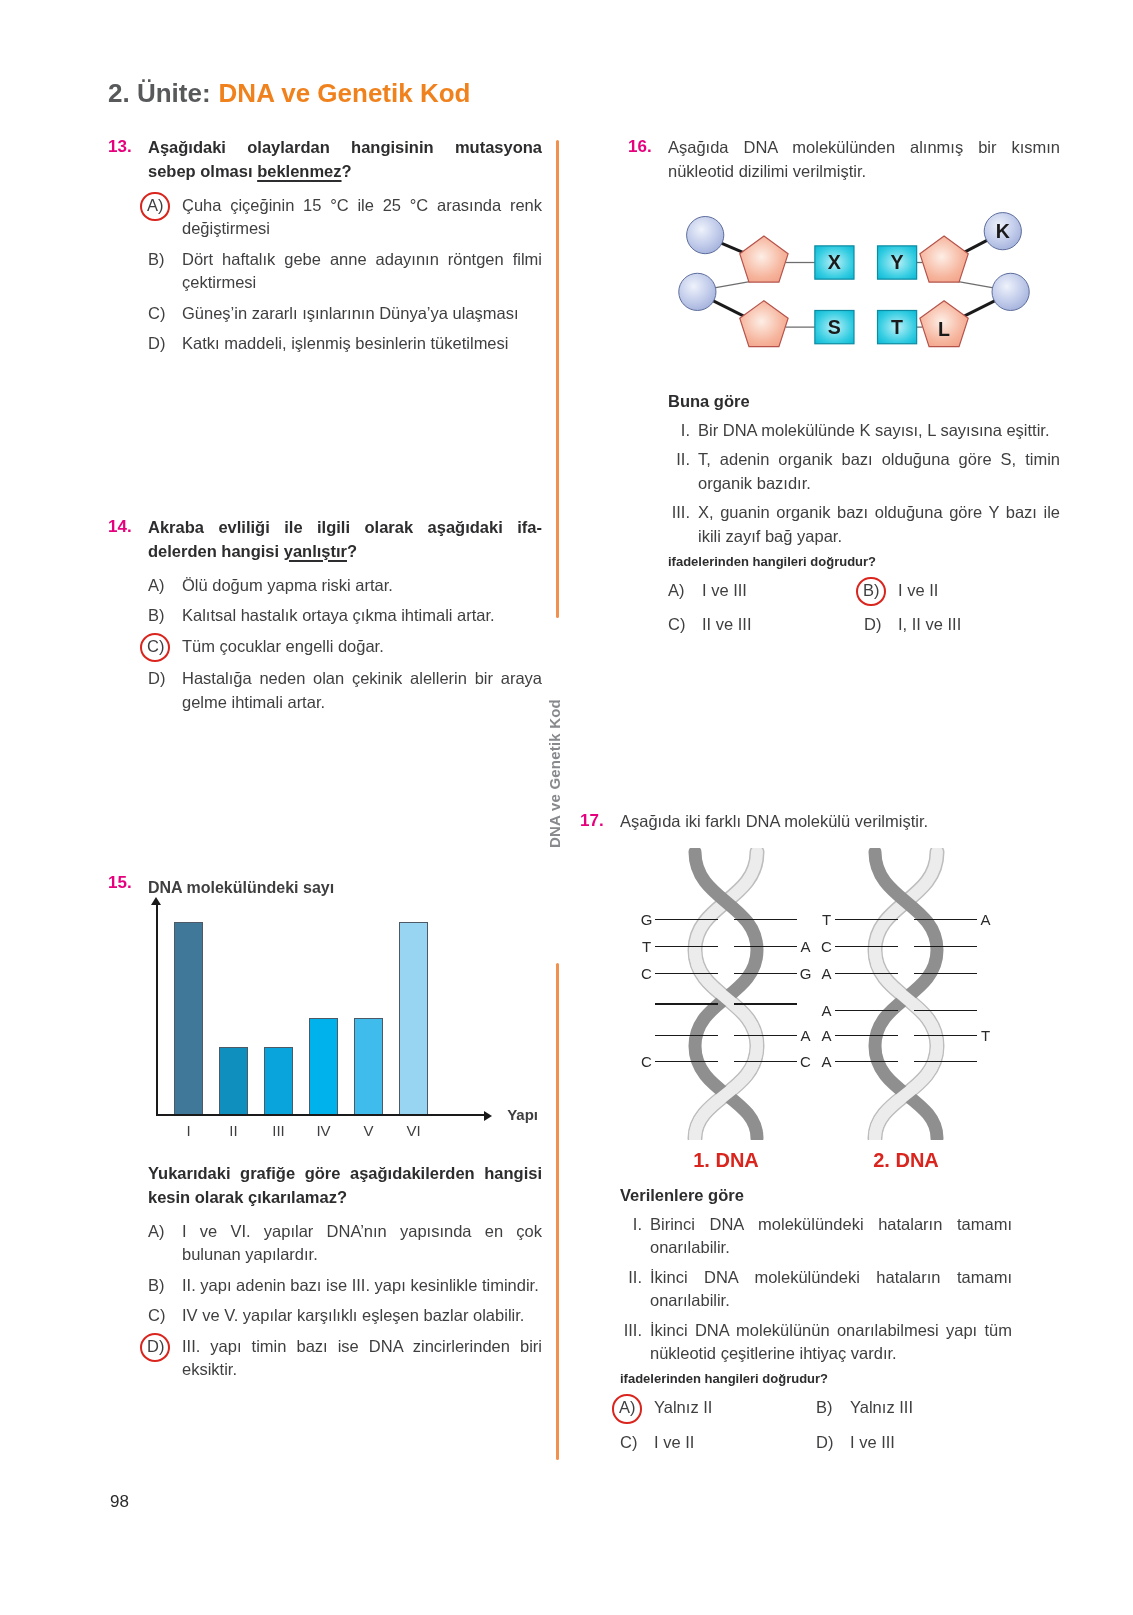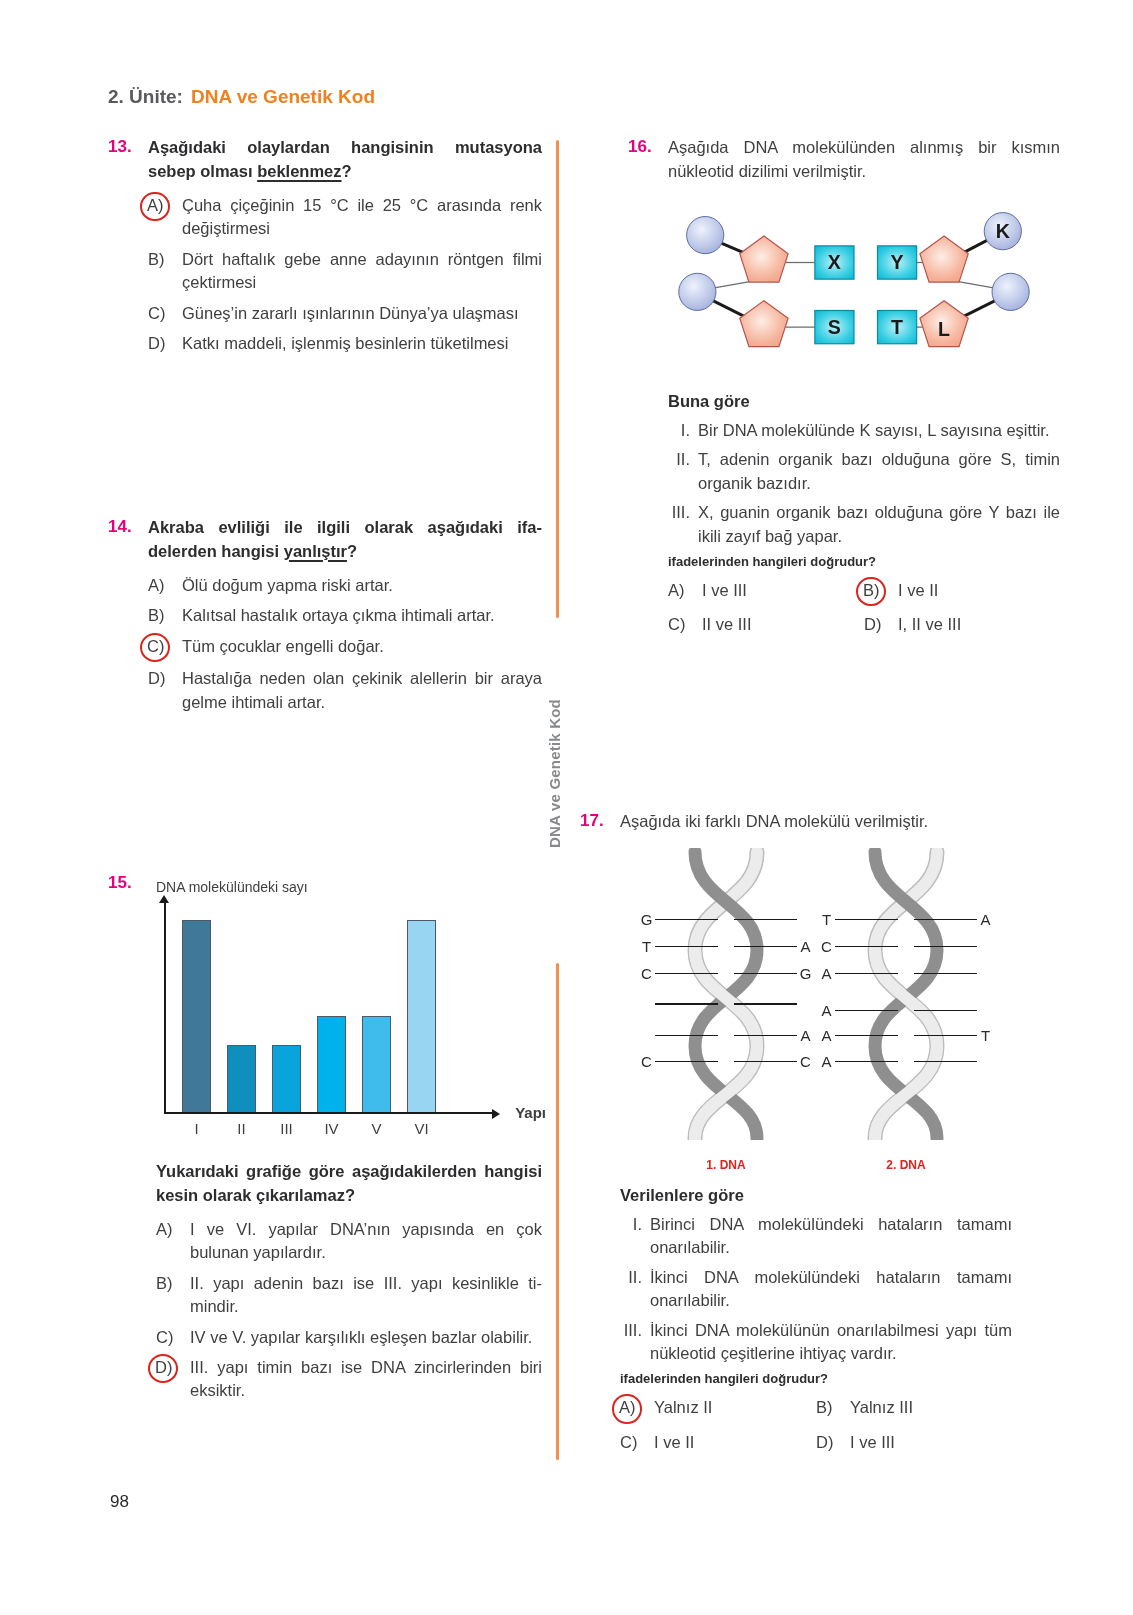--- a/index.html
+++ b/index.html
@@ -4,21 +4,21 @@
 <style>
   * { box-sizing: border-box; margin: 0; padding: 0; }
   html,body { width:1133px; height:1615px; }
   body {
     position: relative;
     background: #ffffff;
     font-family: "Liberation Sans", sans-serif;
     color: #3f3f41;
     overflow: hidden;
   }
-  .header { position:absolute; top:86px; left:108px; font-size:19px; font-weight:bold; }
+  .header { position:absolute; top:78px; left:108px; font-size:26px; font-weight:bold; }
   .unit-label { color:#58595b; margin-right:8px; }
   .unit-title { color:#f0821e; font-weight:bold; }
 
   .divider { position:absolute; left:556px; width:3px; background:#f09150; border-radius:2px; }
   .divider-top { top:140px; height:478px; }
   .divider-bottom { top:963px; height:497px; }
 
   .vertical-tab {
     position:absolute; left:468px; top:765px; width:172px; text-align:center;
     transform: rotate(-90deg); transform-origin:center;
@@ -45,21 +45,21 @@
   .lead { font-weight:bold; color:#2d2d2f; font-size:16.5px; margin:14px 0 8px; }
   .ritem { display:flex; margin-bottom:6px; font-size:16.5px; line-height:1.42; }
   .rlabel { flex:0 0 30px; text-align:right; padding-right:8px; }
   .rtext { flex:1; text-align:justify; }
   .boldq { font-weight:bold; color:#2d2d2f; font-size:13px; margin:4px 0 10px; }
   .optgrid { display:grid; grid-template-columns:1fr 1fr; row-gap:9px; }
   .optgrid .option { margin-bottom:0; }
 
   
   .chart { margin-top:2px; margin-bottom:46px; }
-  .chart-ylabel { font-size:14px; color:#3f3f41; margin:7px 0 6px 0; }
+  .chart-ylabel { font-size:16px; color:#3f3f41; margin:7px 0 6px 0;font-weight:bold; }
   .chart-plot {
     position:relative; width:330px; height:213px; margin-left:8px;
     border-left:2px solid #1a1a1a; border-bottom:2px solid #1a1a1a;
   }
   .chart-plot::before { 
     content:""; position:absolute; top:-11px; left:-7px;
     border:5px solid transparent; border-bottom:8px solid #1a1a1a;
   }
   .chart-plot::after { 
     content:""; position:absolute; right:-11px; bottom:-7px;
@@ -75,21 +75,21 @@
   .nuc-diagram { margin:10px 0 6px 0; }
 
   
   .helix-area { display:flex; justify-content:space-between; padding:0 18px; margin:14px 0 4px; }
   .helix-block { position:relative; width:176px; height:324px; }
   .helix-svg { position:absolute; left:50%; top:0; transform:translateX(-50%); }
   .hrow { position:absolute; left:0; right:0; display:flex; align-items:center; }
   .hlab { flex:0 0 17px; font-size:15px; color:#2b2b2b; text-align:center; line-height:1; }
   .hline { flex:1; height:1.6px; background:#1a1a1a; }
   .hgap { flex:0 0 16px; }
-  .helix-name { position:absolute; bottom:0; width:100%; text-align:center; color:#d9251d; font-weight:bold; font-size:12px; }
+  .helix-name { position:absolute; bottom:0; width:100%; text-align:center; color:#d9251d; font-weight:bold; font-size:20px; }
 
   .page-number { position:absolute; left:110px; top:1492px; font-size:17px; color:#2b2b2b; }
 </style>
 </head>
 <body>
 
 <div class="header">
   <span class="unit-label">2. Ünite:</span><span class="unit-title">DNA ve Genetik Kod</span>
 </div>
 
@@ -136,21 +136,21 @@
       <span class="olabel"><span class="circled">C)</span></span>
       <span class="otext">Tüm çocuklar engelli doğar.</span>
     </div>
     <div class="option">
       <span class="olabel"><span>D)</span></span>
       <span class="otext">Hastalığa neden olan çekinik alellerin bir araya gelme ihtimali artar.</span>
     </div>
   </div>
 </section>
 
-<section class="question" style="top:872px; left:108px; width:434px;gap:8px;">
+<section class="question" style="top:872px; left:108px; width:434px;">
   <div class="qnum">15.</div>
   <div class="qbody">
     <div class="chart">
       <div class="chart-ylabel">DNA molekülündeki sayı</div>
       <div class="chart-plot">
         <div class="bars" id="chart-bars">
             <div class="bar-wrap">
               <div class="bar" style="height: 90.9091%; background: rgb(64, 120, 154);"></div>
               <div class="bar-cat">I</div>
             </div>

